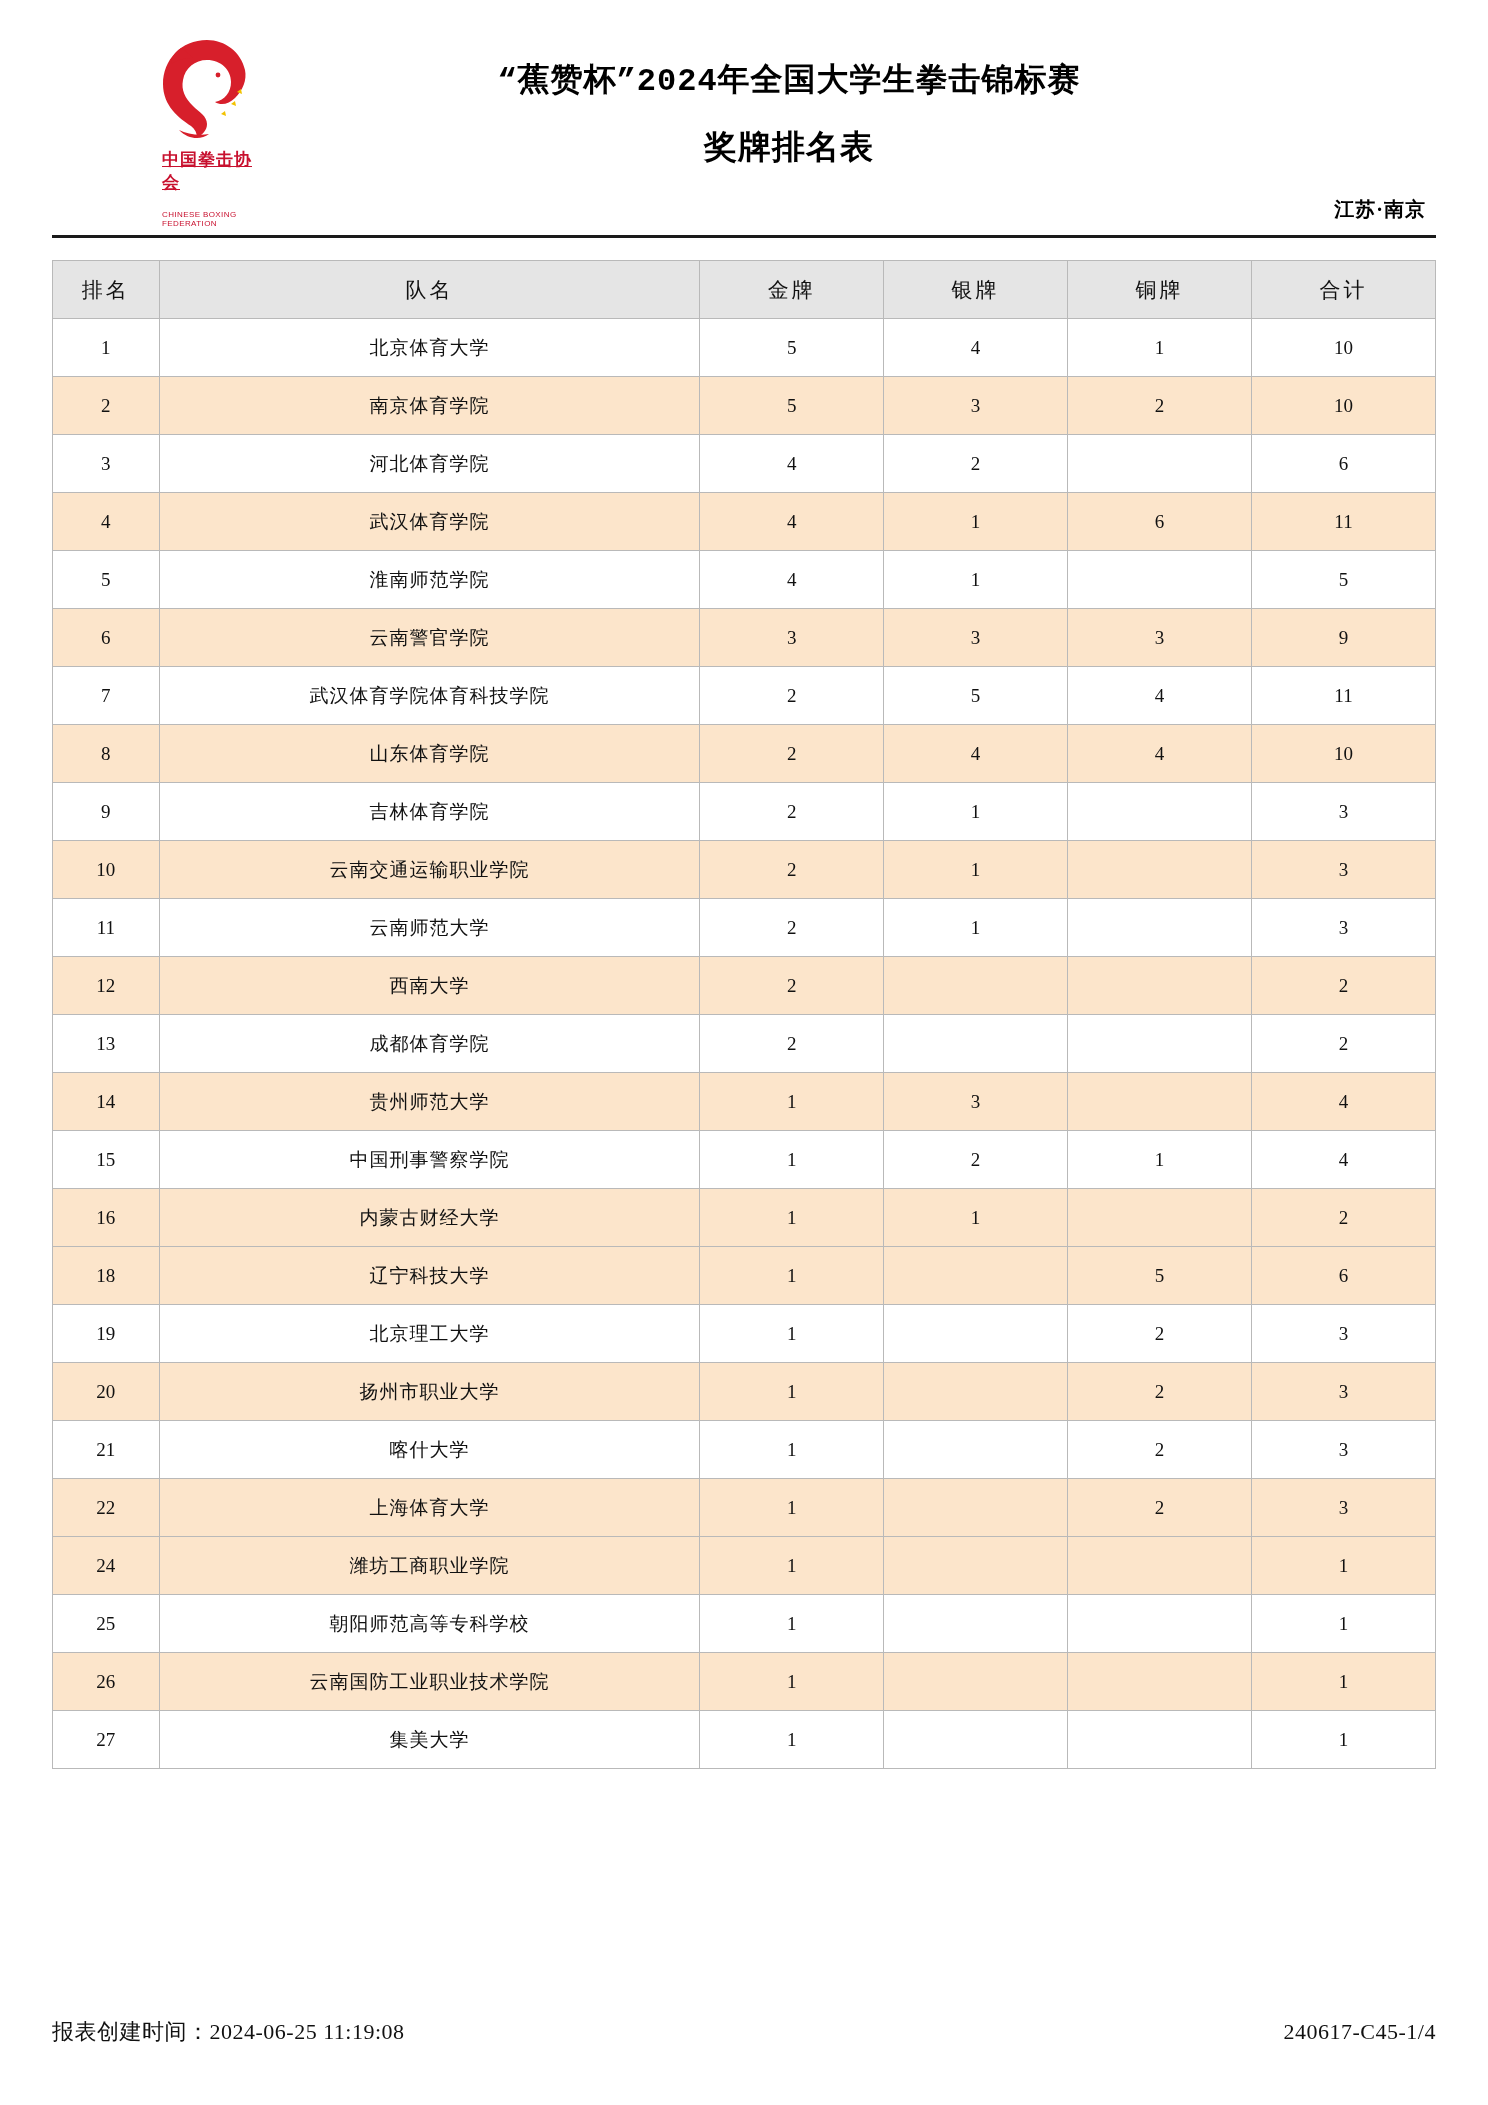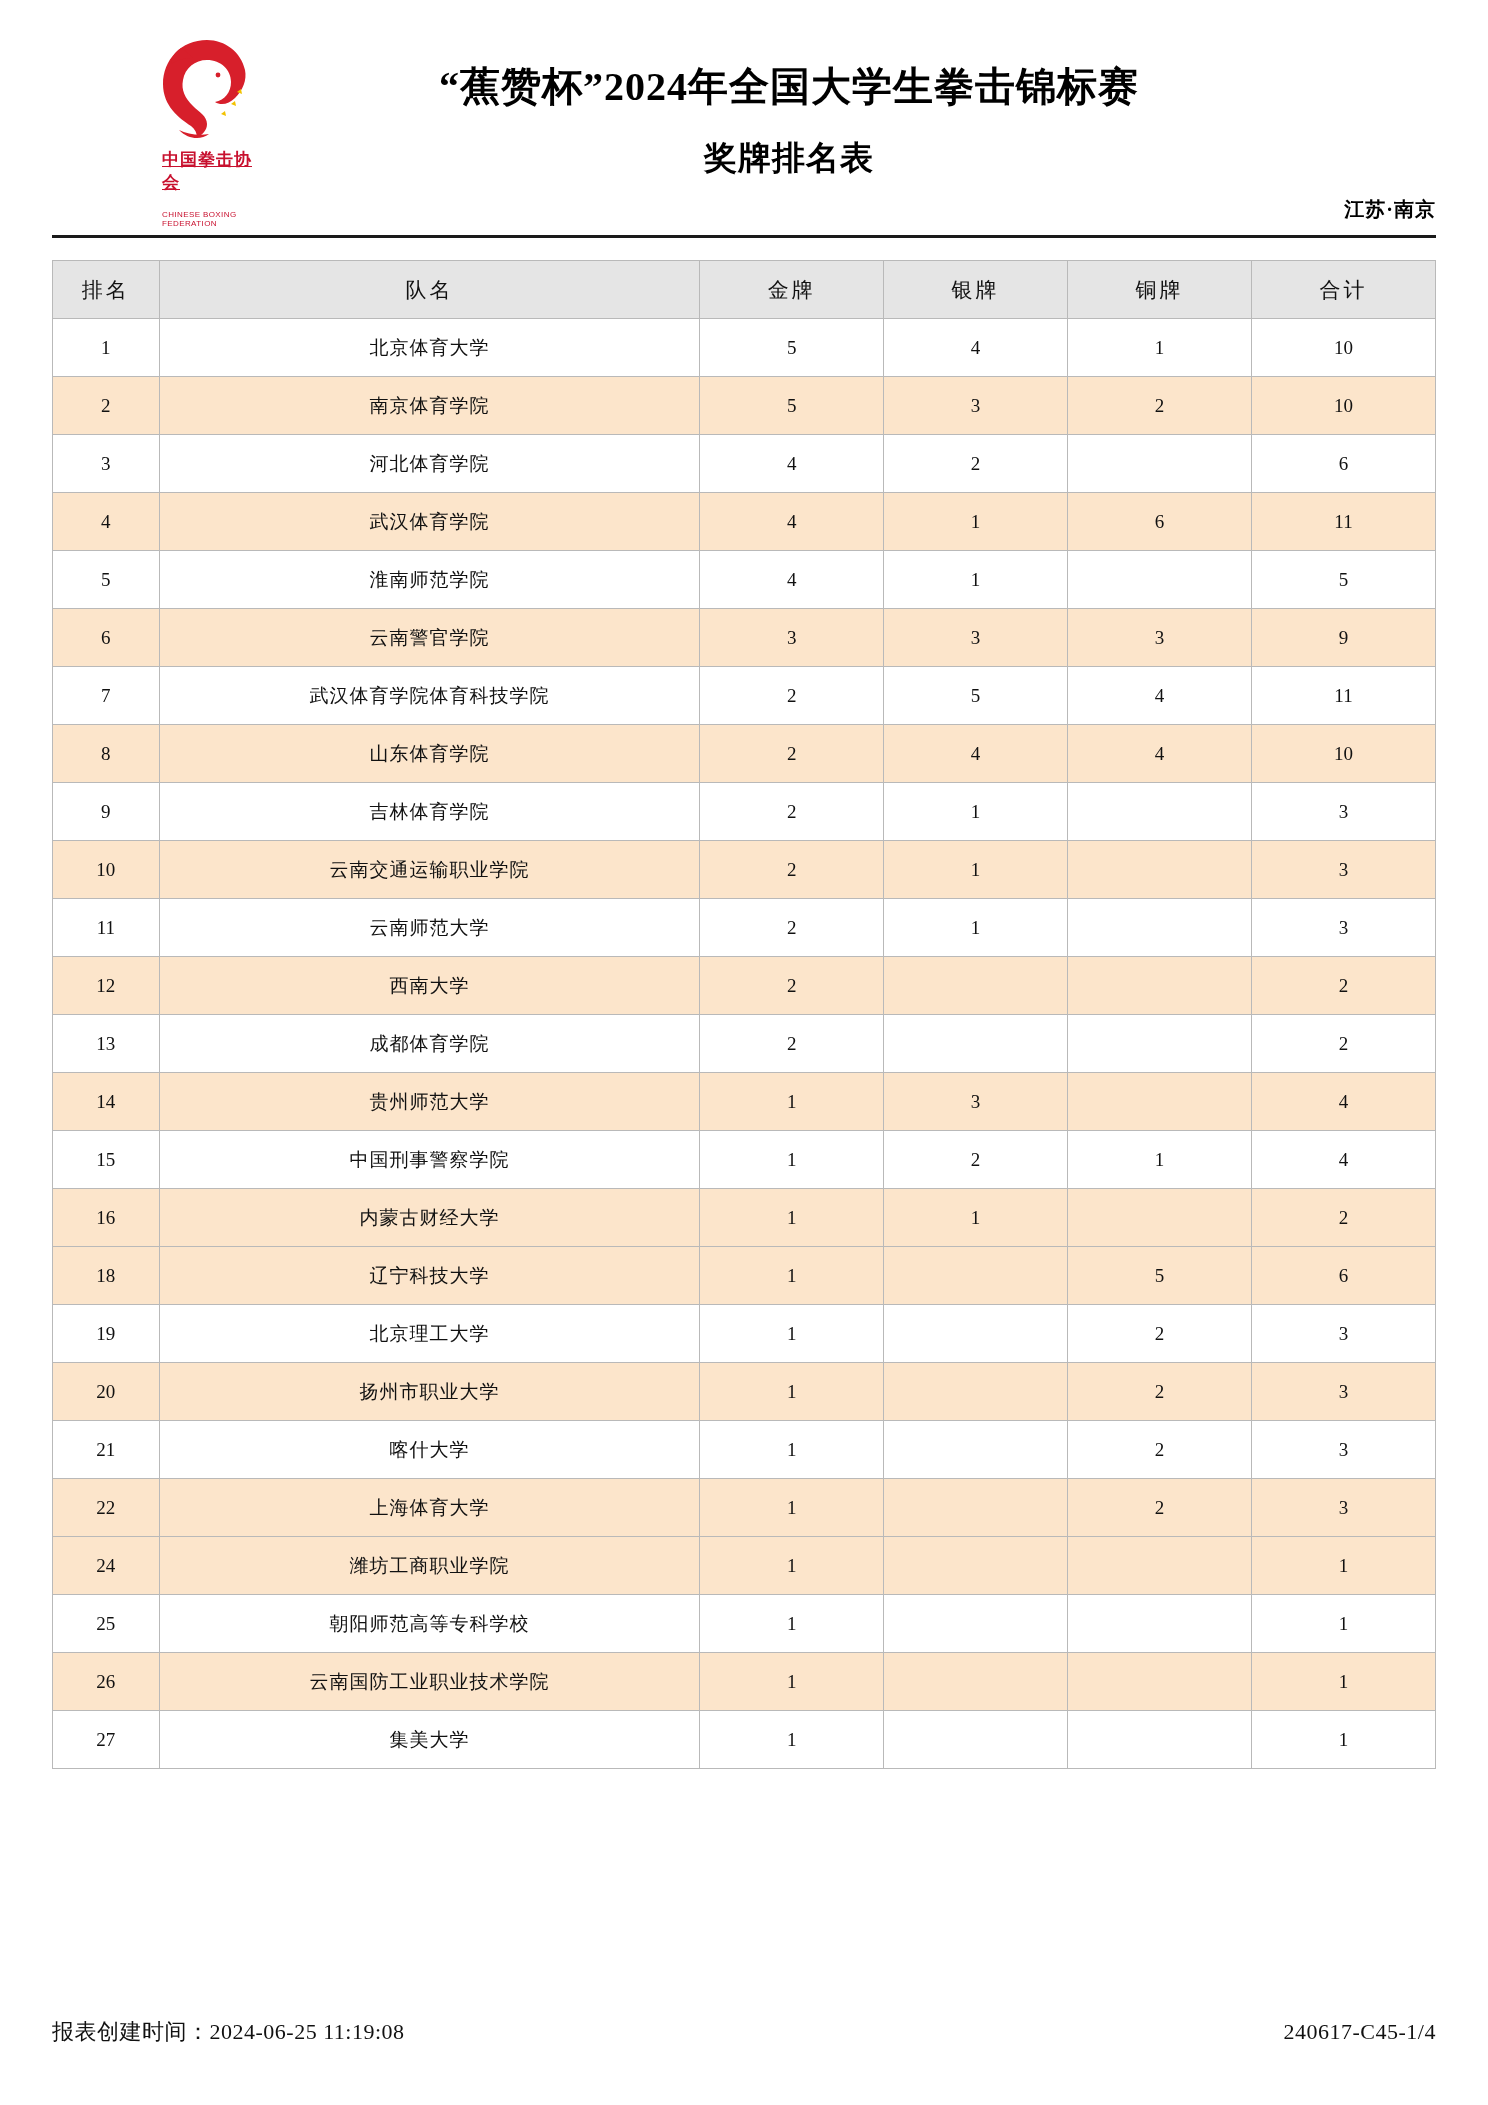--- a/index.html
+++ b/index.html
@@ -61,39 +61,41 @@
     letter-spacing: 0.4px;
     margin-top: 16px;
   }
   .title-block {
     flex: 1 1 auto;
     text-align: center;
     padding-right: 110px;
     padding-top: 26px;
   }
   .title-main {
-    font-size: 40px;
+    font-size: 32px;
     font-weight: bold;
     letter-spacing: 1px;
     line-height: 1.35;
     color: #000;
+    font-family: Liberation Mono, monospace;
   }
   .title-sub {
     font-size: 33px;
     font-weight: bold;
     letter-spacing: 1px;
     margin-top: 22px;
     color: #000;
   }
   .location {
     text-align: right;
     font-size: 20px;
     font-weight: bold;
     letter-spacing: 1px;
     margin-top: 16px;
+    margin-right: 10px;
     color: #000;
   }
   .hrule {
     border-top: 3px solid #1a1a1a;
     margin-top: 12px;
     margin-bottom: 22px;
   }
 
   
   table.medals {

